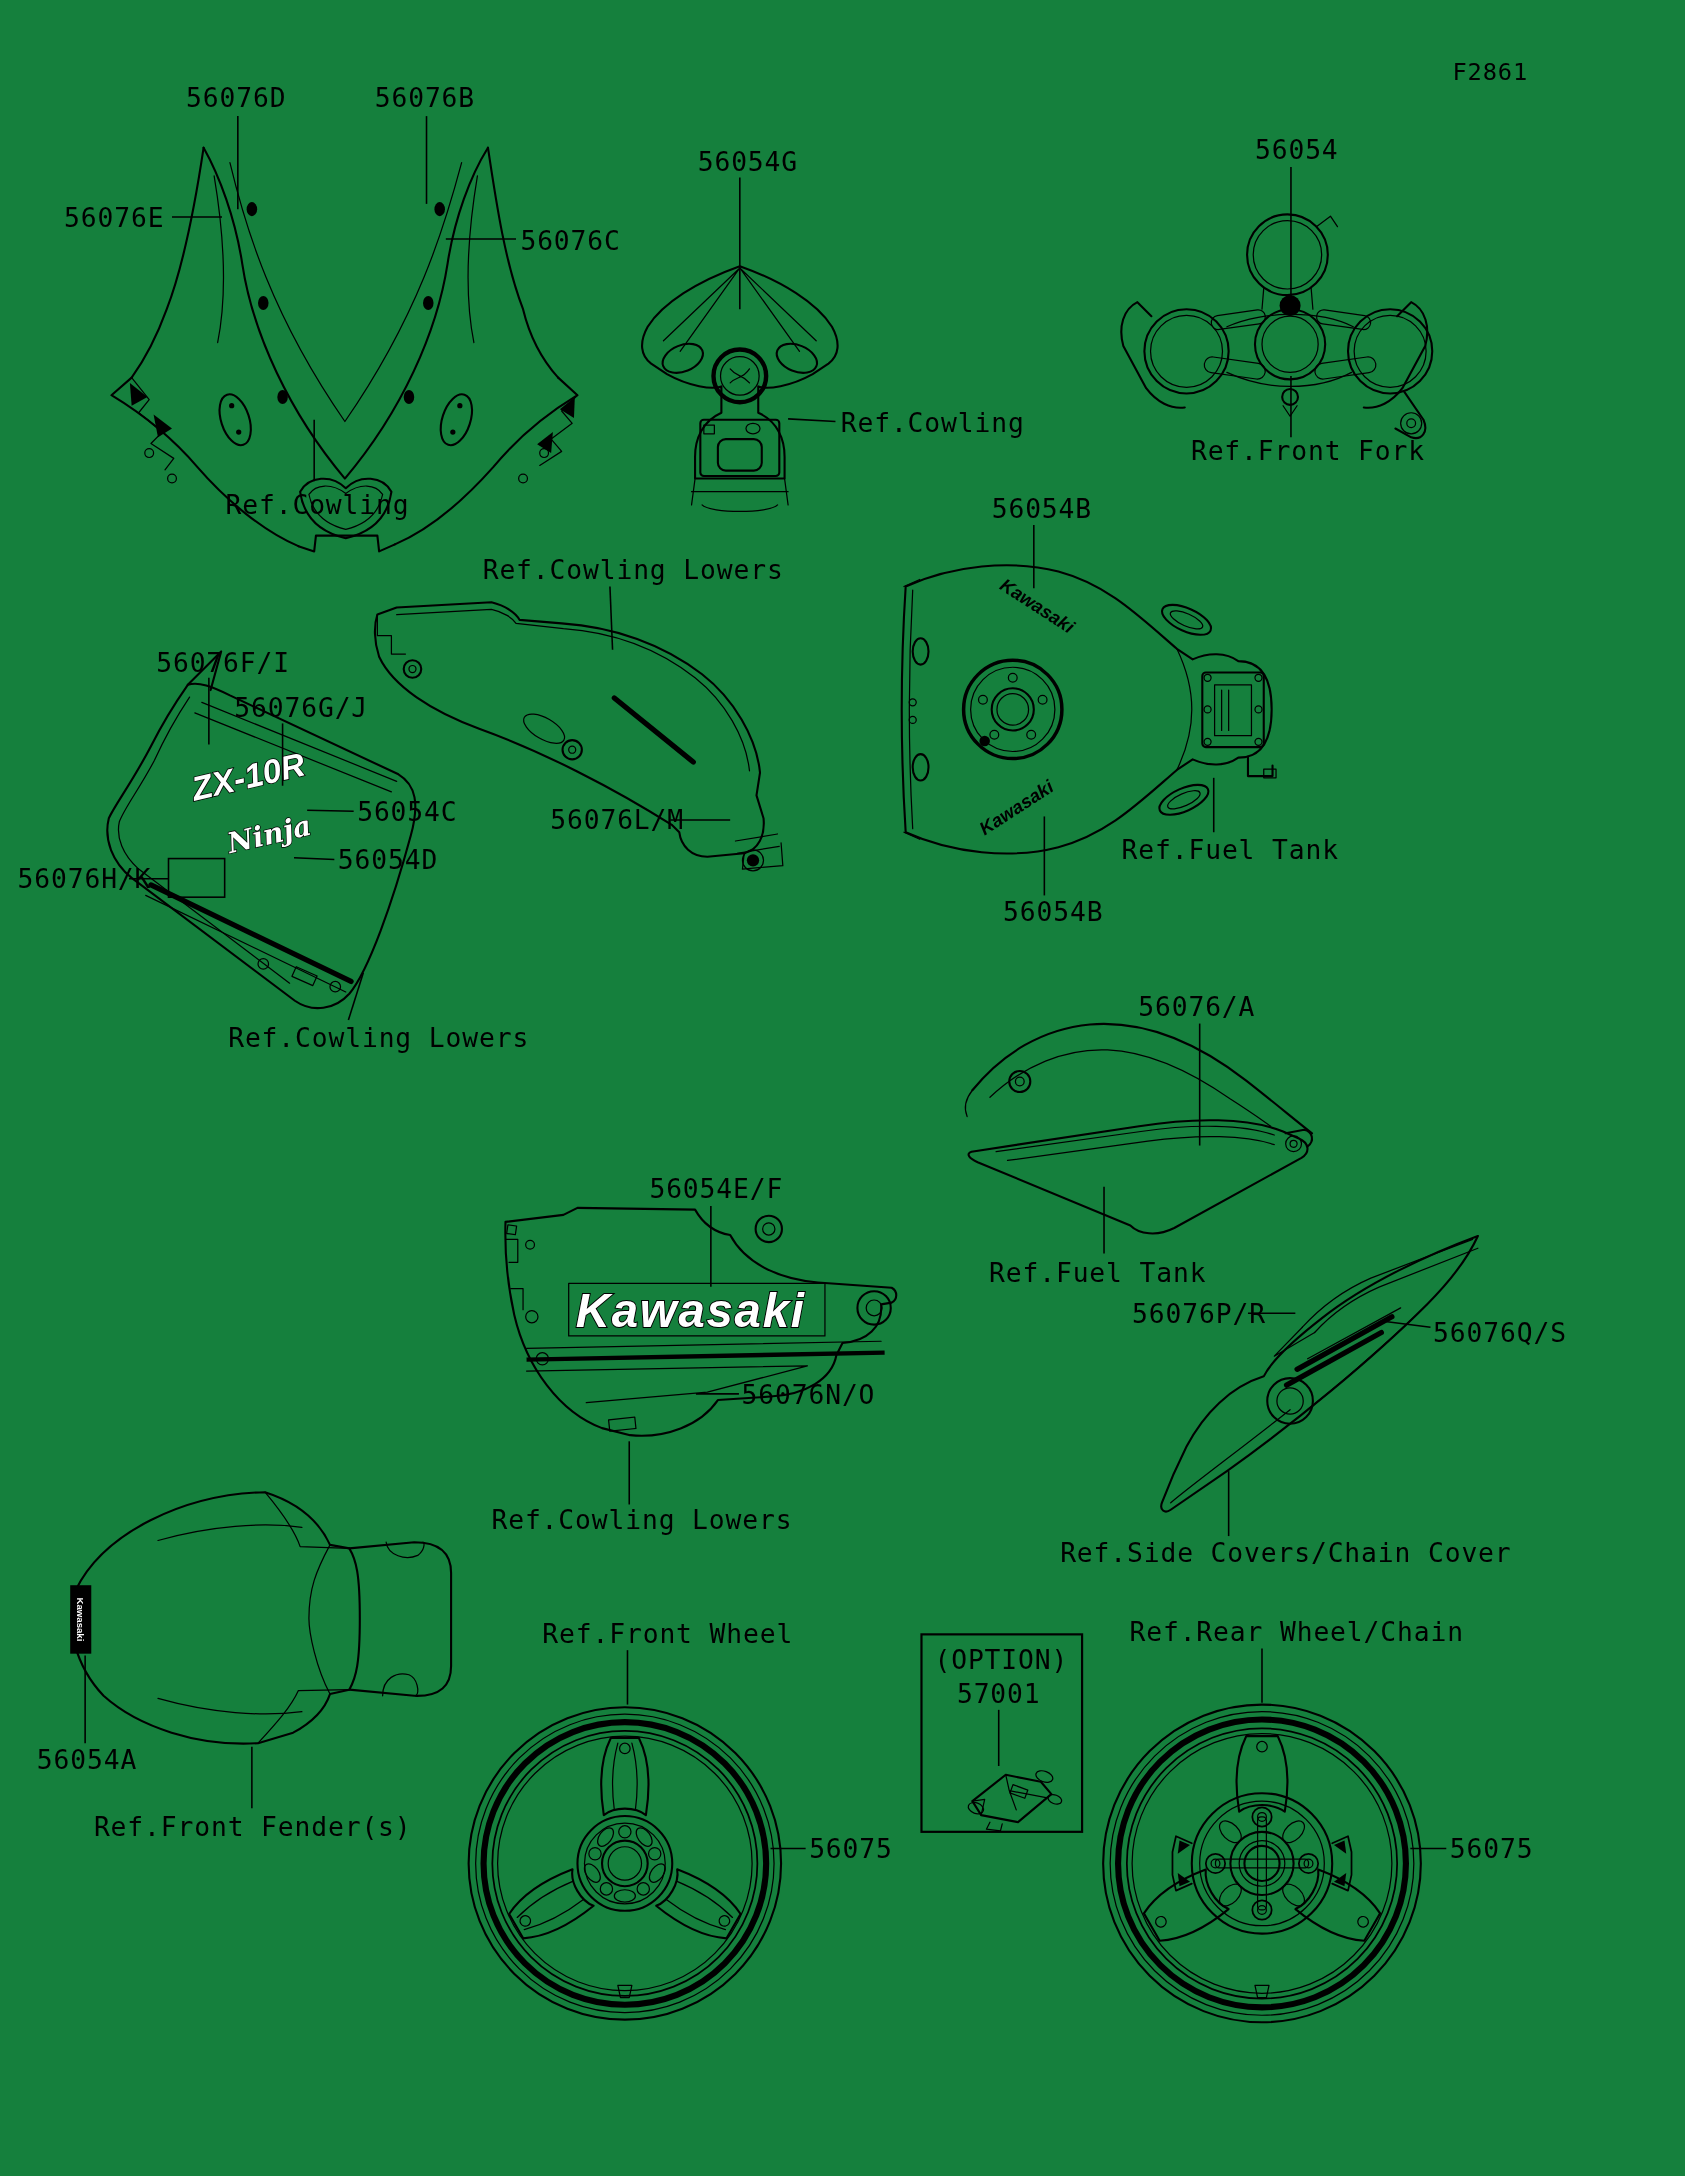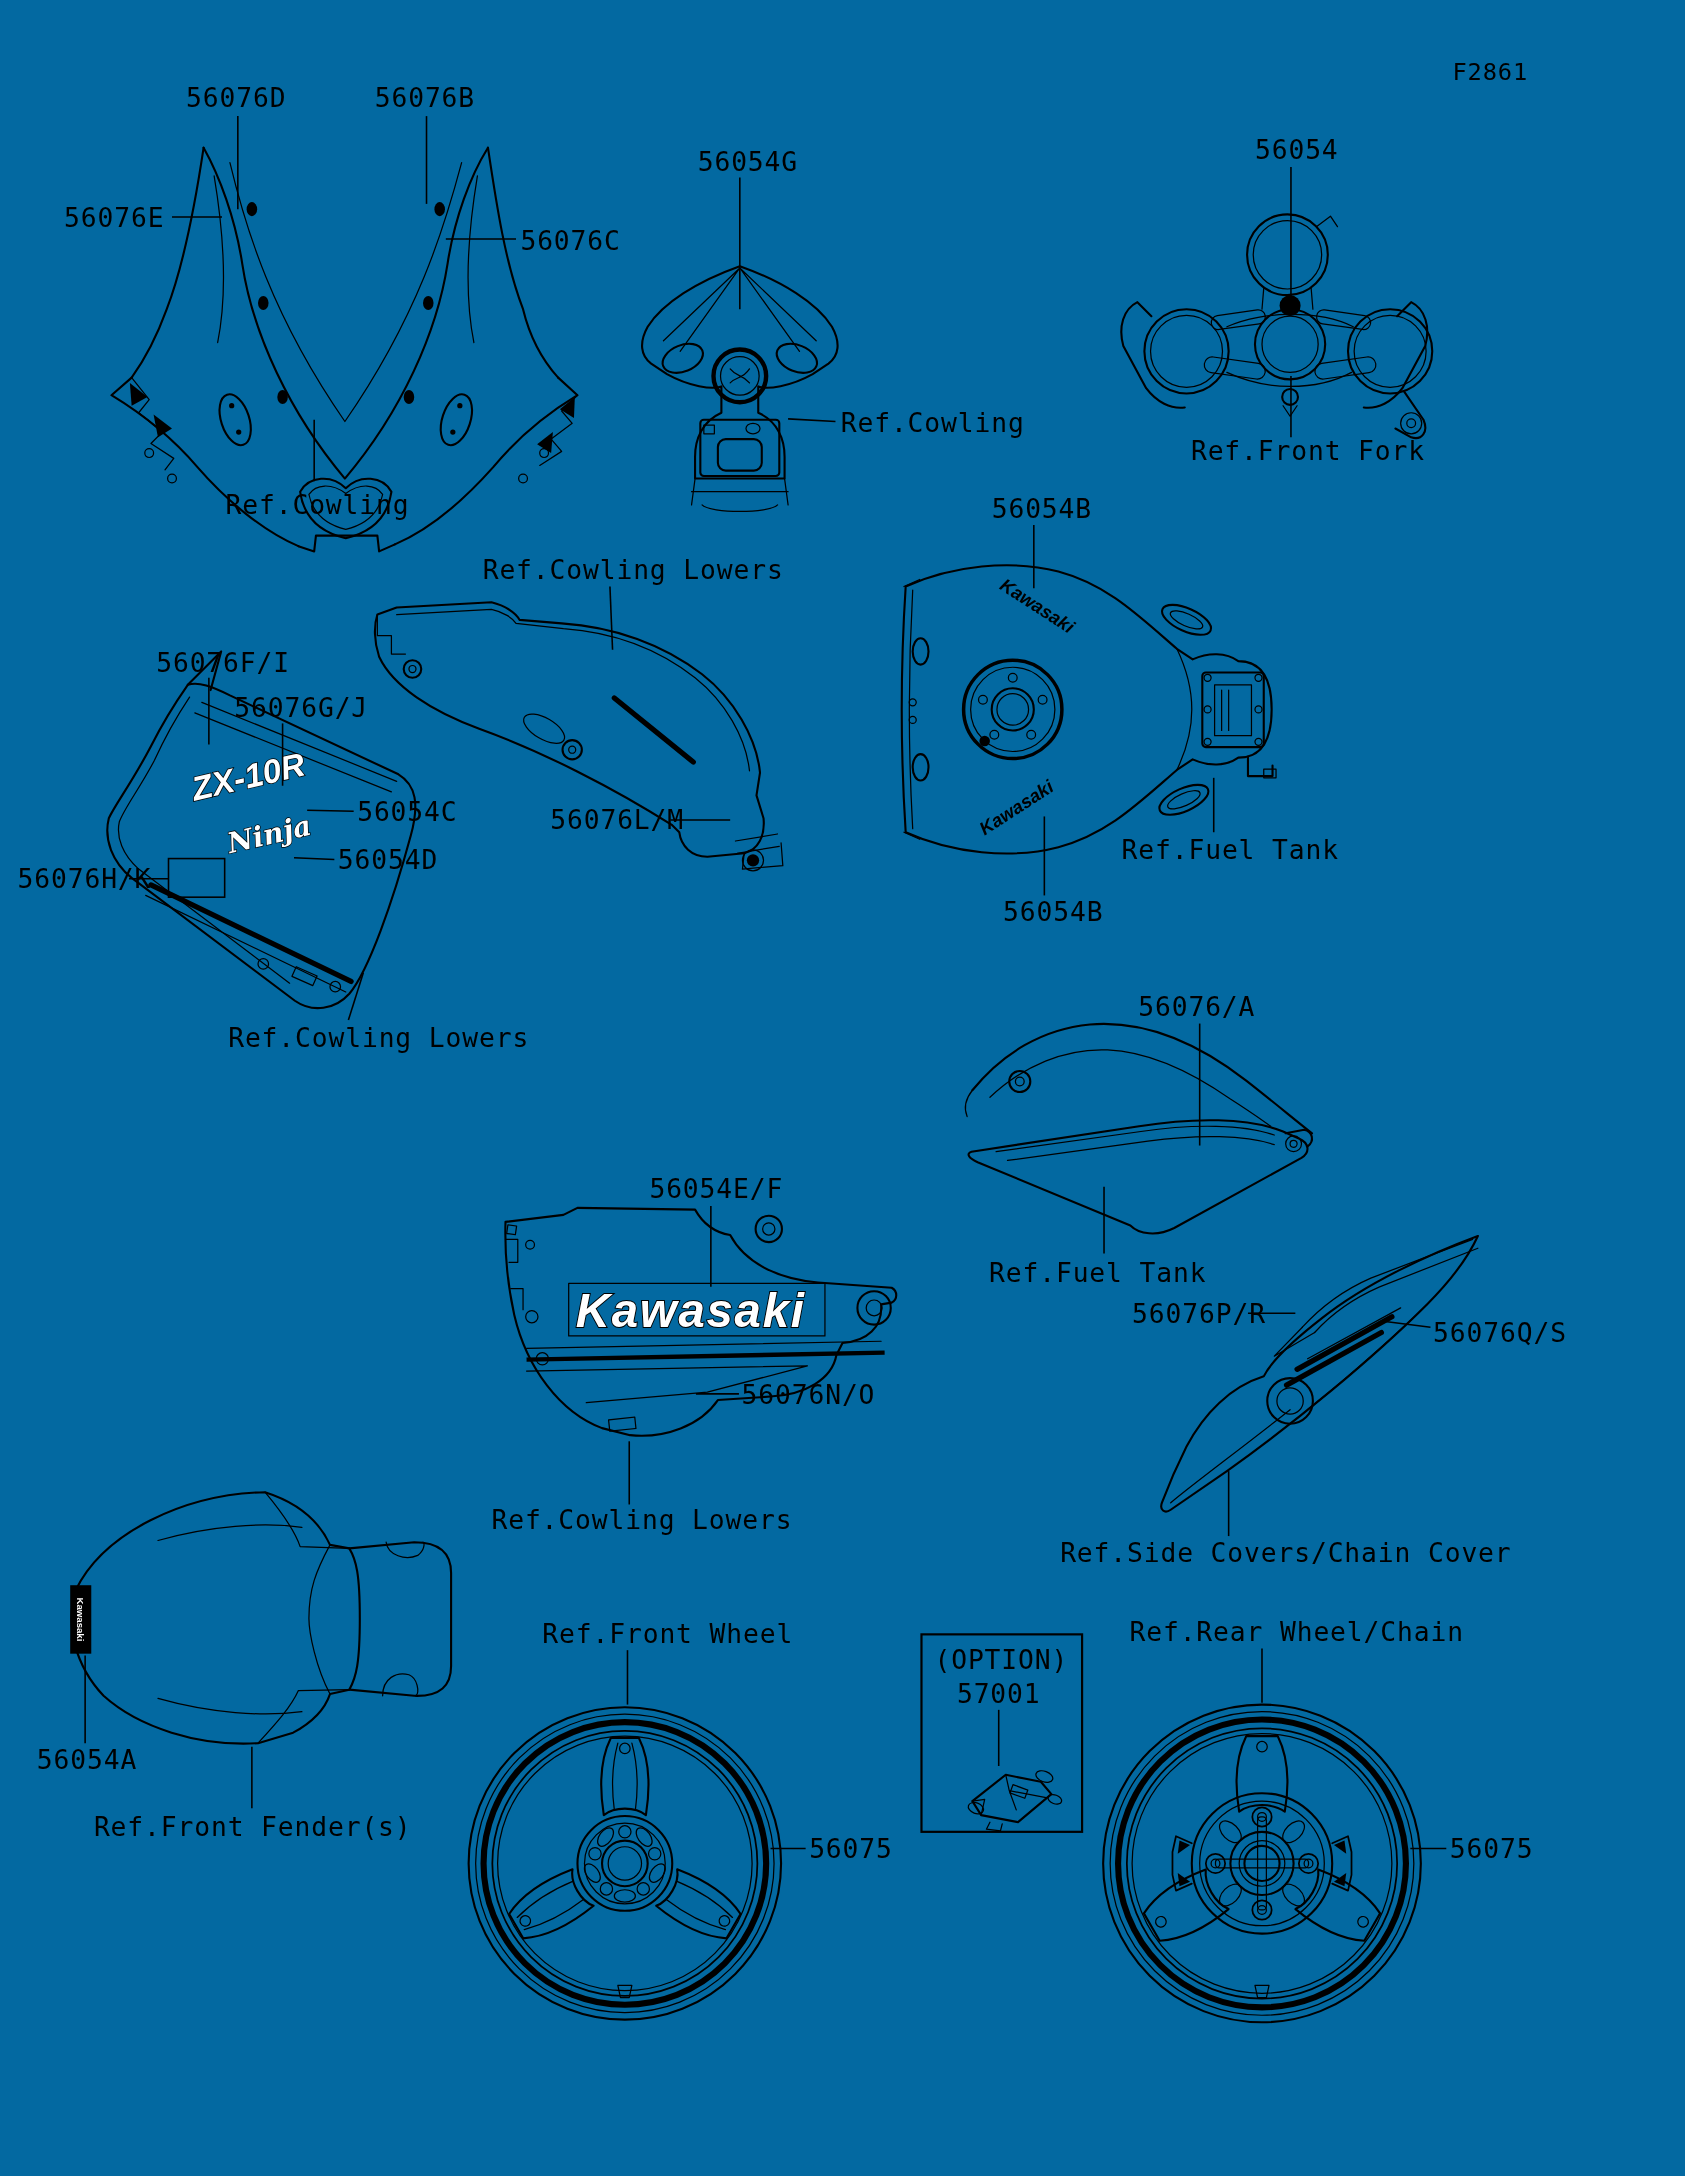--- a/index.html
+++ b/index.html
@@ -1,16 +1,16 @@
 <!DOCTYPE html>
 <html style="font-size:14px"><head>
 <meta charset="utf-8">
 <style>
   html,body{margin:0;padding:0;background:#ffffff;}
-  #page{position:relative;width:1685px;height:2177px;background:#0369a1;overflow:hidden;}
+  #page{position:relative;width:1685px;height:2177px;background:#15803d;overflow:hidden;}
   svg{display:block;}
   .lbl{font-family:"DejaVu Sans Mono","Liberation Mono",monospace;font-size:30px;fill:#000;letter-spacing:1px;}
   .lbl-sm{font-family:"DejaVu Sans Mono","Liberation Mono",monospace;font-size:27px;fill:#000;letter-spacing:1px;}
   .ln{stroke:#000;stroke-width:1.8;fill:none;}
   .o{stroke:#000;fill:none;stroke-width:2.4;stroke-linejoin:round;stroke-linecap:round;}
   .i{stroke:#000;fill:none;stroke-width:1.4;stroke-linejoin:round;stroke-linecap:round;}
   .th{stroke:#000;fill:none;stroke-width:6;stroke-linecap:round;}
   .band{stroke:#000;fill:none;stroke-width:7;}
   .fl{fill:#000;stroke:none;}
   .logo-outline{font-family:"Liberation Sans",sans-serif;font-weight:bold;font-style:italic;fill:#fff;stroke:#000;paint-order:stroke;}

